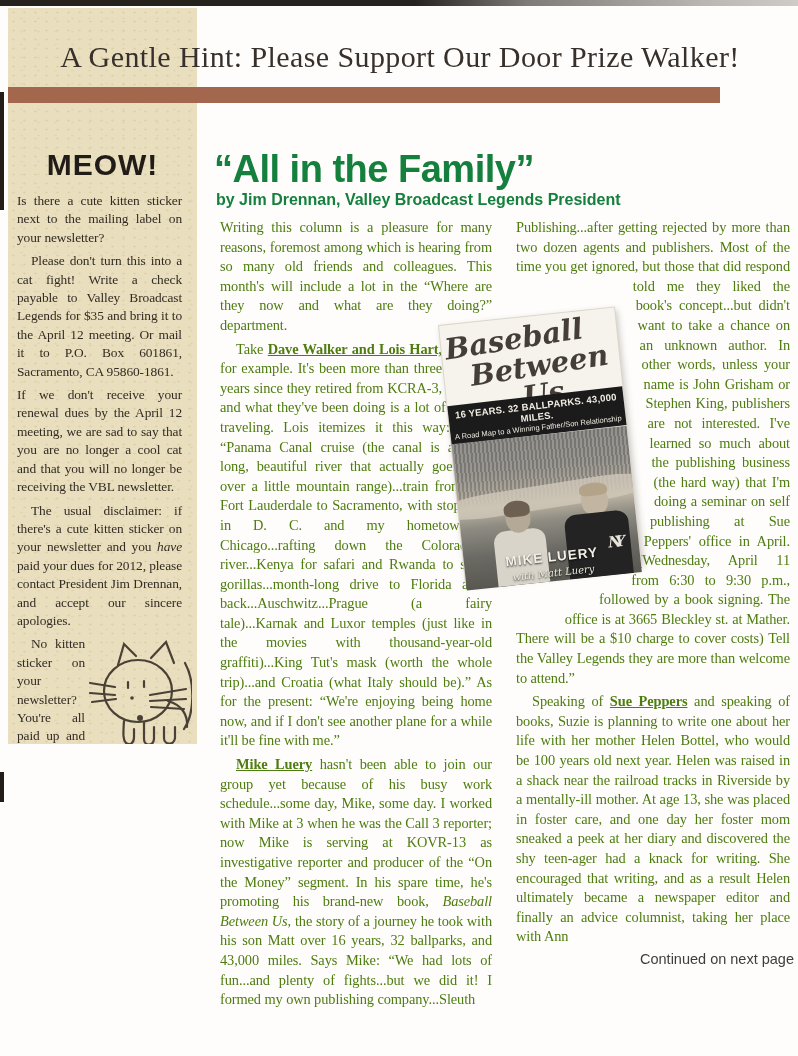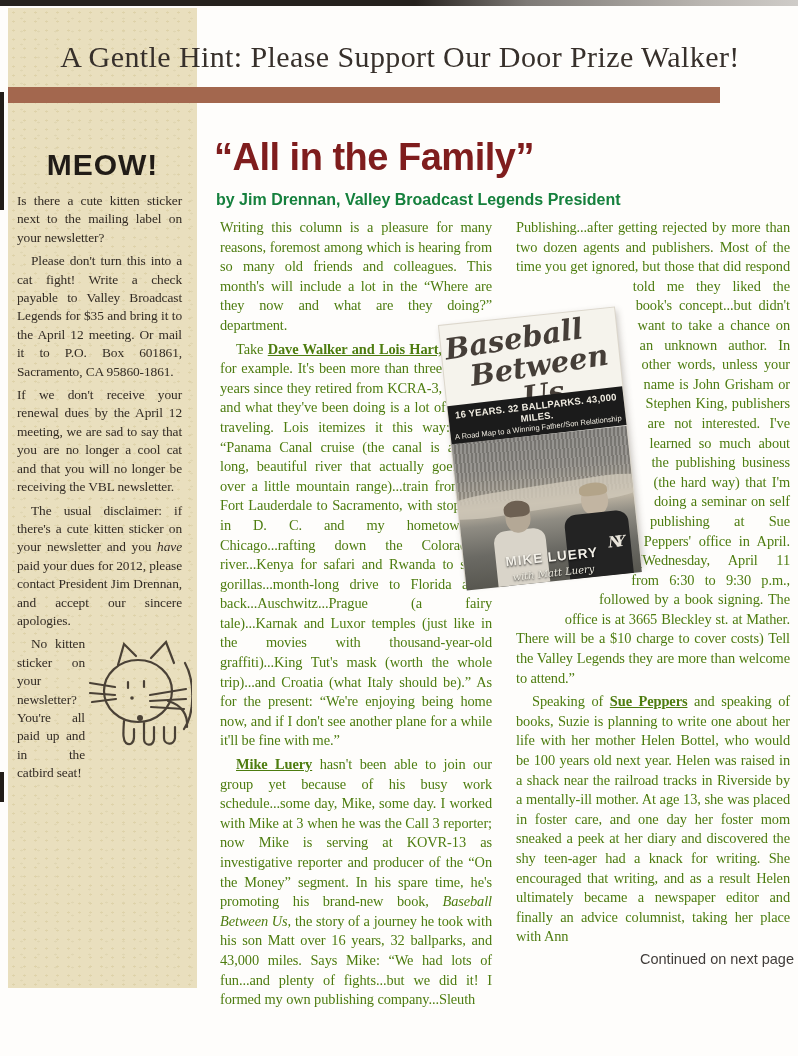--- a/index.html
+++ b/index.html
@@ -8,44 +8,44 @@
     background:#fefdfb;
     font-family:"Liberation Serif", serif;
   }
   
   .scan-top{position:absolute;left:0;top:0;width:798px;height:6px;
     background:linear-gradient(to right,#26221e 0%,#26221e 52%,#7e7a76 66%,#b9b5b0 88%,#cfccc8 100%);}
   .edge-mark{position:absolute;left:0;width:4px;background:#221d18;}
   .edge-mark.m1{top:92px;height:118px;}
   .edge-mark.m2{top:772px;height:30px;}
   
-  .sidebar{position:absolute;left:8px;top:8px;width:189px;height:980px;
+  .sidebar{position:absolute;left:8px;top:8px;width:189px;height:736px;
     background-color:#e9dfbe;
     background-image:radial-gradient(#ded2a9 1px, rgba(0,0,0,0) 1.5px),
                      radial-gradient(#e0d6b2 1px, rgba(0,0,0,0) 1.5px);
     background-size:11px 9px,17px 13px;background-position:0 0,5px 4px;
     overflow:hidden;}
   .meow{margin:140px 0 10px 0;text-align:center;
     font-family:"Liberation Sans", sans-serif;font-weight:bold;
     font-size:30px;letter-spacing:1px;color:#211c17;}
   .spara{margin:0 15px 5px 9px;font-size:13.4px;line-height:18.4px;
     text-align:justify;color:#322b24;letter-spacing:-0.1px;hyphens:manual;}
   .spara.ind{text-indent:14px;}
   .spara .i{font-style:italic;}
   .cat-figure{float:right;width:104px;height:128px;margin:4px -10px 0 3px;}
   .cat-figure svg{width:104px;height:128px;display:block;}
   
   .header-title{position:absolute;left:40px;top:40px;width:720px;text-align:center;
     font-family:"Liberation Serif", serif;font-size:30px;color:#37302b;
     letter-spacing:0.4px;}
   .rust-bar{position:absolute;left:8px;top:87px;width:712px;height:16px;background:#a3674e;}
   
-  .headline{position:absolute;left:214px;top:136px;margin:0;
+  .headline{position:absolute;left:214px;top:148px;margin:0;
     font-family:"Liberation Sans", sans-serif;font-weight:bold;
-    font-size:38px;color:#7f1d1d;letter-spacing:-0.5px;}
+    font-size:38px;color:#15803d;letter-spacing:-0.5px;}
   .byline{position:absolute;left:216px;top:191px;
     font-family:"Liberation Sans", sans-serif;font-weight:bold;
     font-size:16px;color:#15803d;}
   .colL{position:absolute;left:216px;top:214px;width:280px;}
   .colR{position:absolute;left:512px;top:214px;width:282px;}
   .para{margin:4px;font-size:14.4px;line-height:19.6px;text-align:justify;
     color:#4d7c0f;letter-spacing:-0.1px;}
   .para.ind{text-indent:16px;}
   .para .b{font-weight:bold;text-decoration:underline;}
   .para .i{font-style:italic;}

